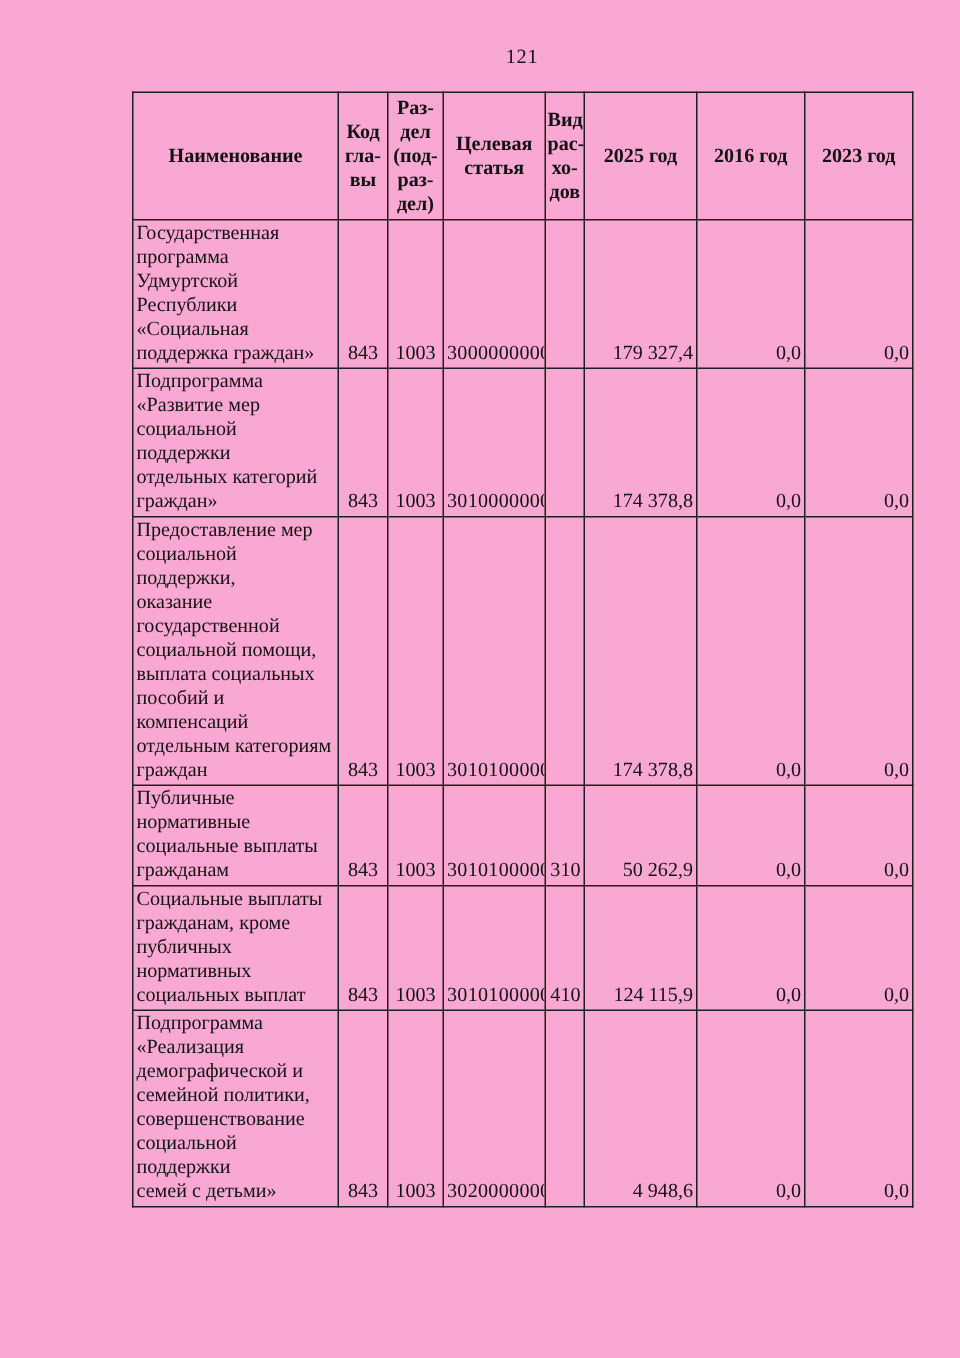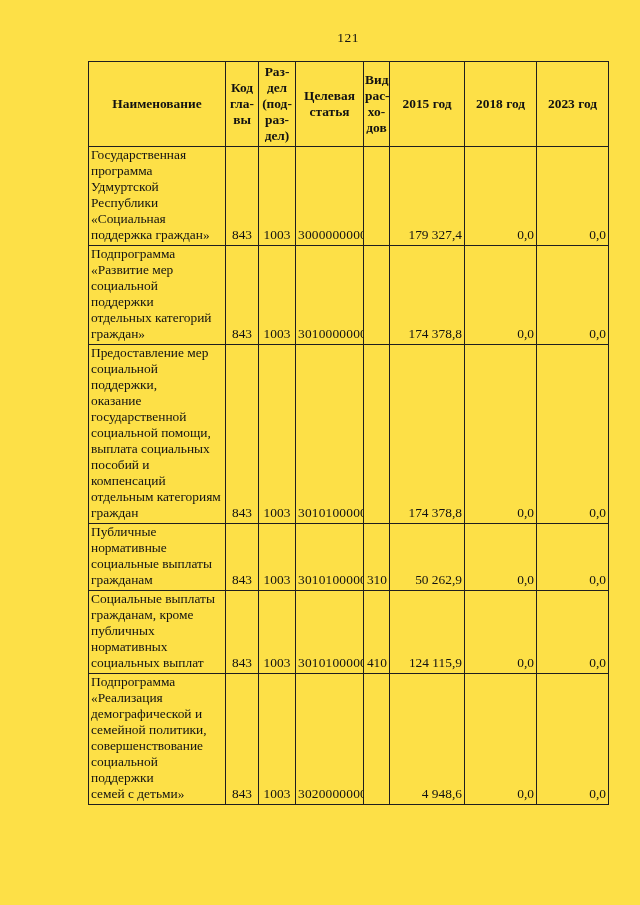--- a/index.html
+++ b/index.html
@@ -10,21 +10,21 @@
   body {
     width: 640px;
     height: 905px;
     font-family: "Liberation Serif", "DejaVu Serif", serif;
     color: #121212;
     overflow: hidden;
   }
   .page {
     width: 640px;
     height: 905px;
-    background: #fde047;
+    background: #f9a8d4;
     box-sizing: border-box;
     padding-top: 30px;
   }
   .page-number {
     width: 520px;
     margin-left: 88px;
     text-align: center;
     font-size: 13.5px;
     letter-spacing: 0.5px;
   }
@@ -92,22 +92,22 @@
 дел
 (под-
 раз-
 дел)</th>
           <th>Целевая
 статья</th>
           <th>Вид
 рас-
 хо-
 дов</th>
-          <th>2015 год</th>
-          <th>2018 год</th>
+          <th>2025 год</th>
+          <th>2016 год</th>
           <th>2023 год</th>
         </tr>
       </thead>
       <tbody>
         <tr>
           <td class="c-name">Государственная
 программа Удмуртской
 Республики
 «Социальная
 поддержка граждан»</td>

